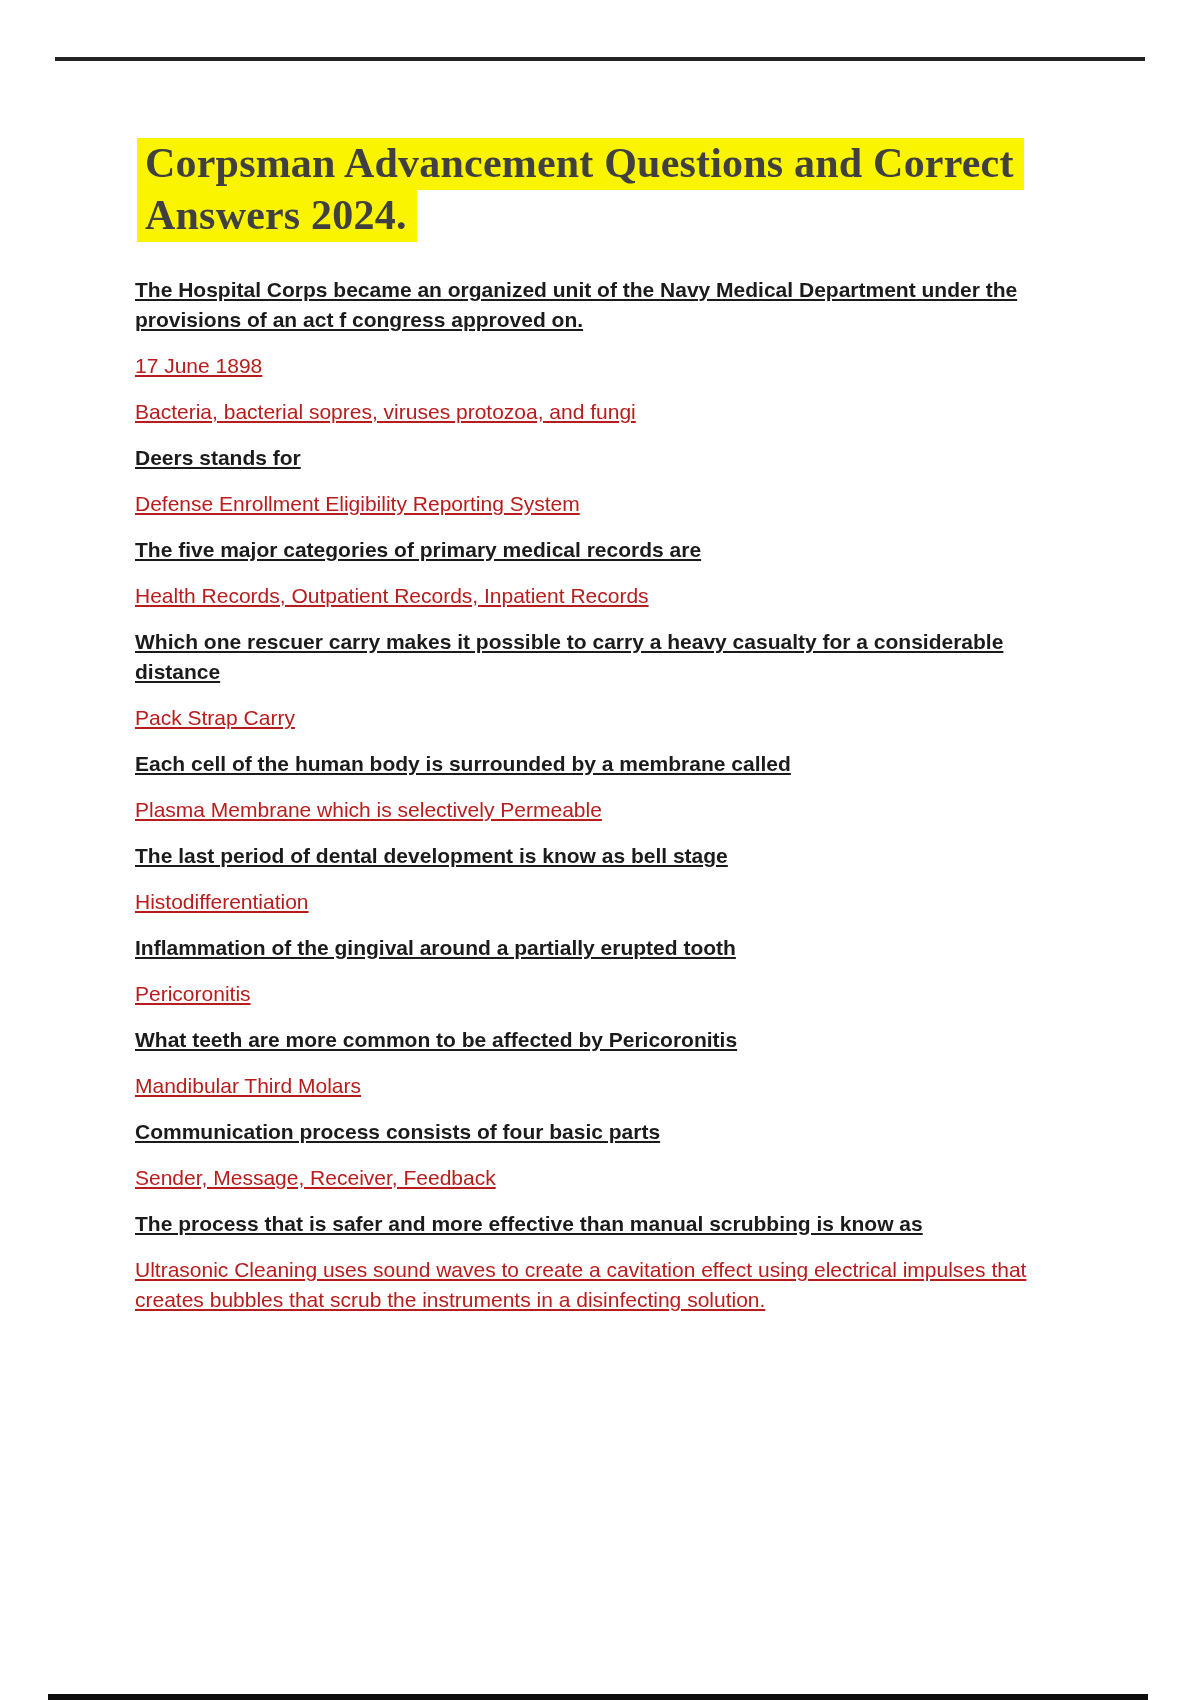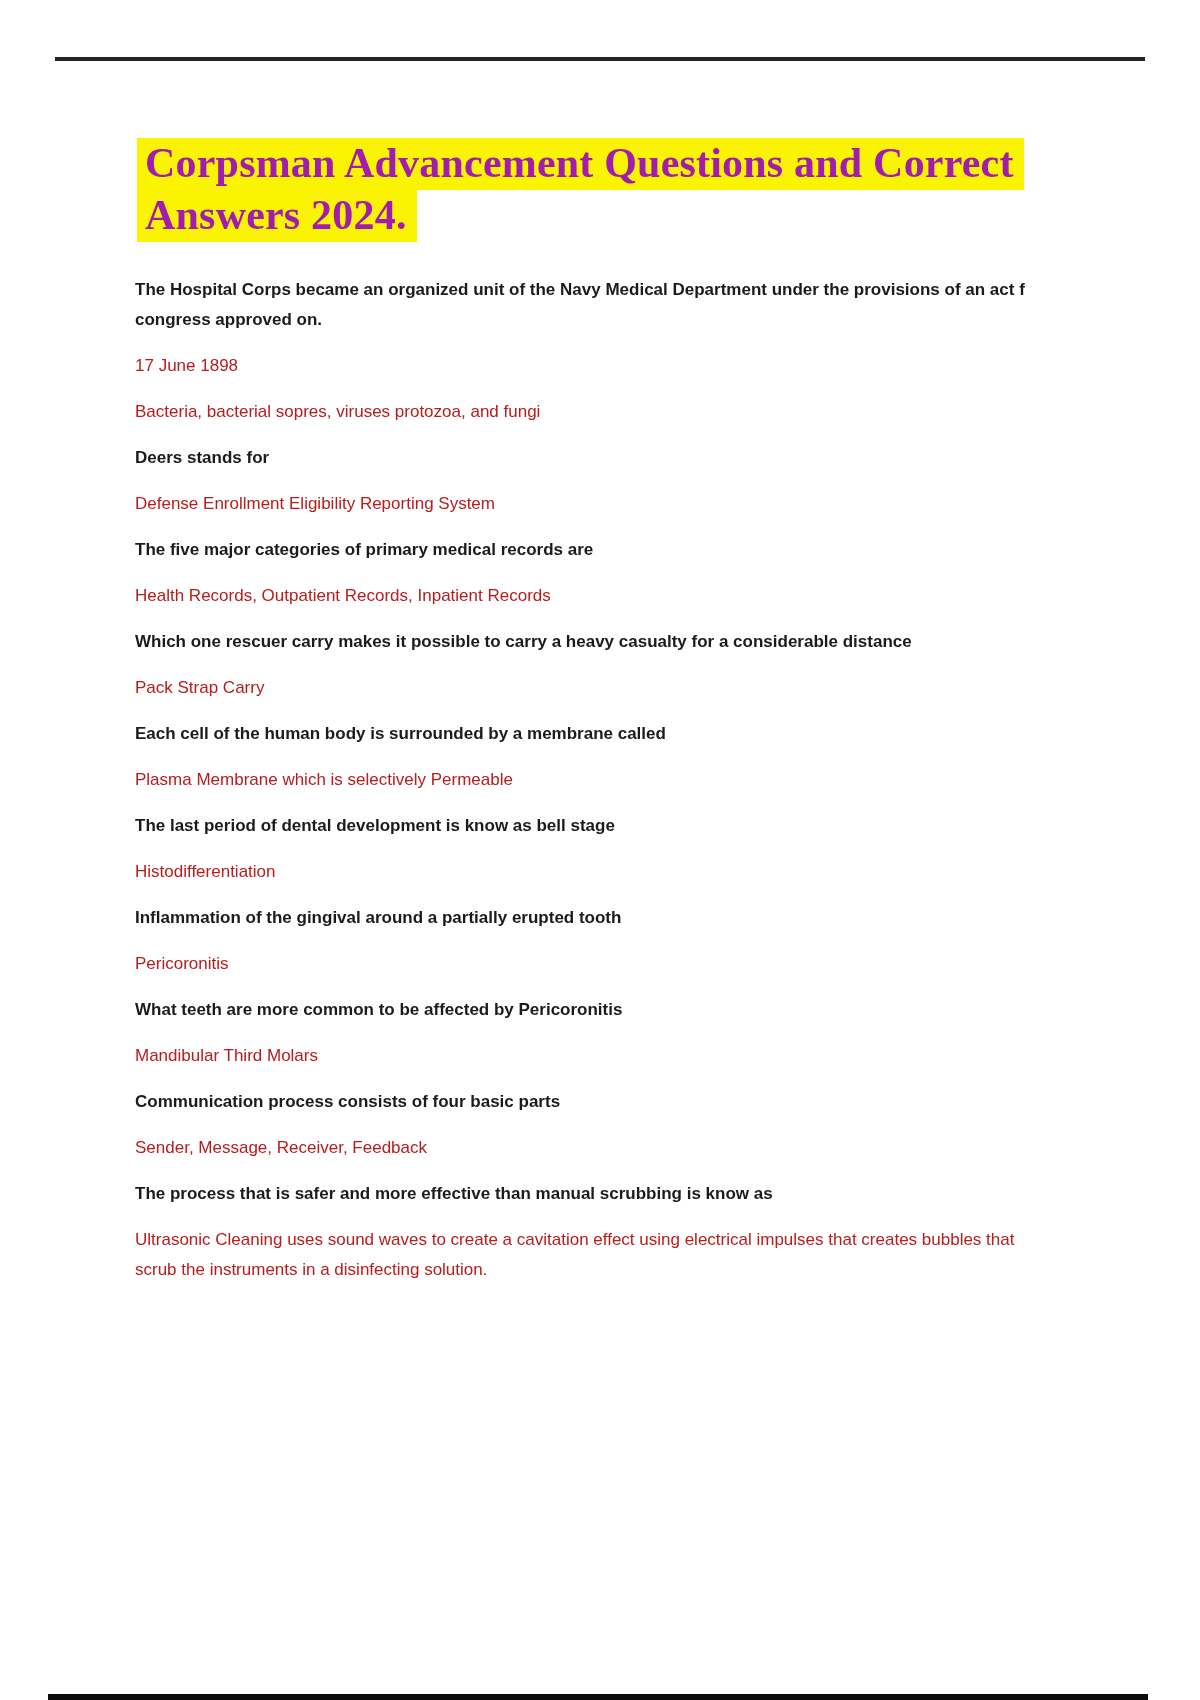--- a/index.html
+++ b/index.html
@@ -32,34 +32,35 @@
     position: absolute;
     top: 137px;
     left: 135px;
     width: 905px;
   }
   h1.doc-title {
     font-family: "Liberation Serif", "DejaVu Serif", serif;
     font-weight: 700;
     font-size: 42px;
     line-height: 52px;
-    color: #a21caf;
+    color: #404040;
     margin: 0 0 34px 2px;
     letter-spacing: 0.2px;
   }
   h1.doc-title .hl {
     background: #FBF400;
     padding: 2px 10px 4px 8px;
     -webkit-box-decoration-break: clone;
     box-decoration-break: clone;
   }
   .qa-item p {
-    font-size: 17px;
+    font-size: 21px;
     line-height: 30px;
     margin: 16px 0 13px 0;
+    text-decoration: underline;
   }
   .qa-item .question {
     font-weight: 700;
     color: #1b1b1b;
   }
   .qa-item .answer {
     font-weight: 400;
     color: #b91c1c;
   }
 </style>

